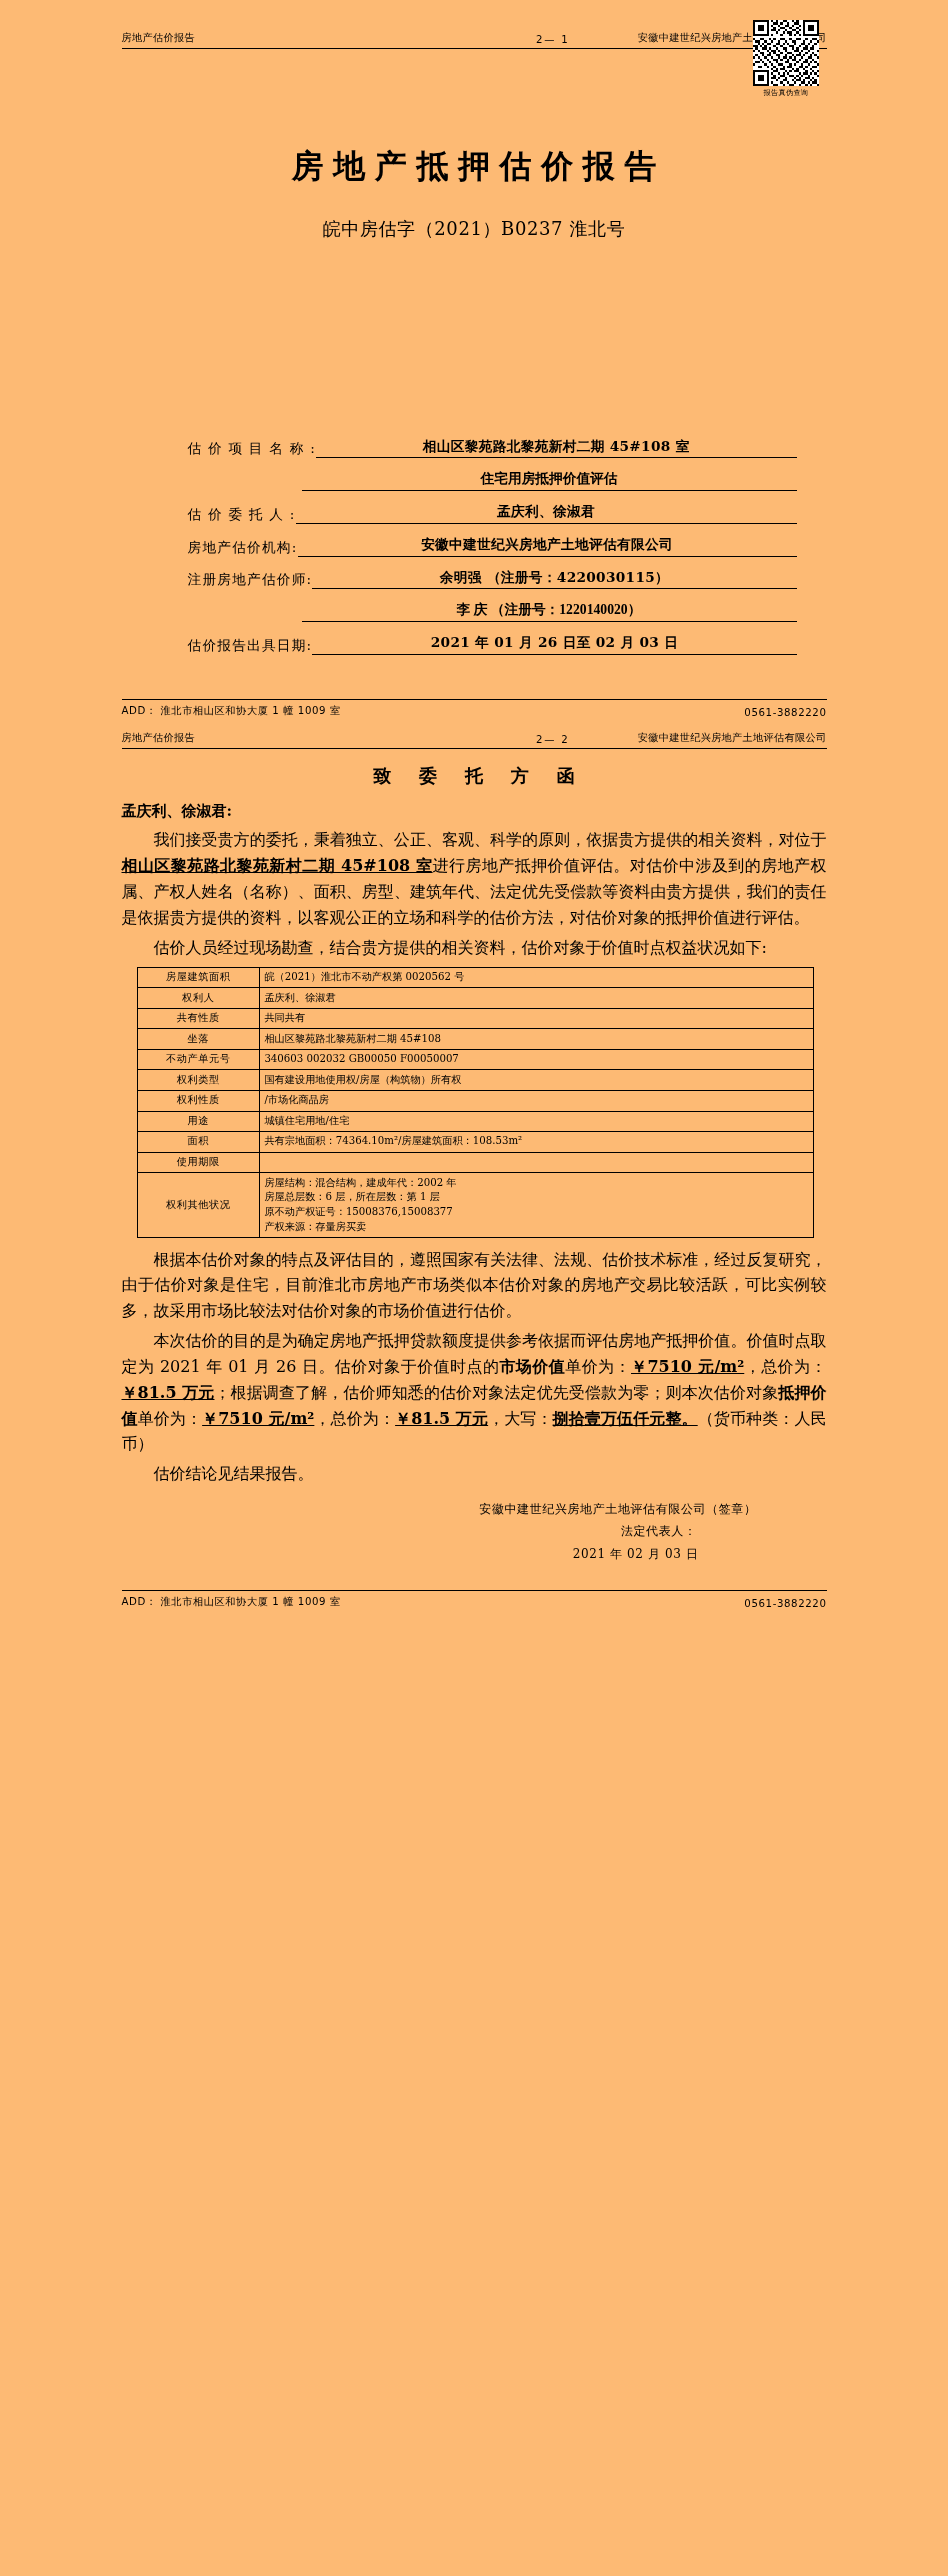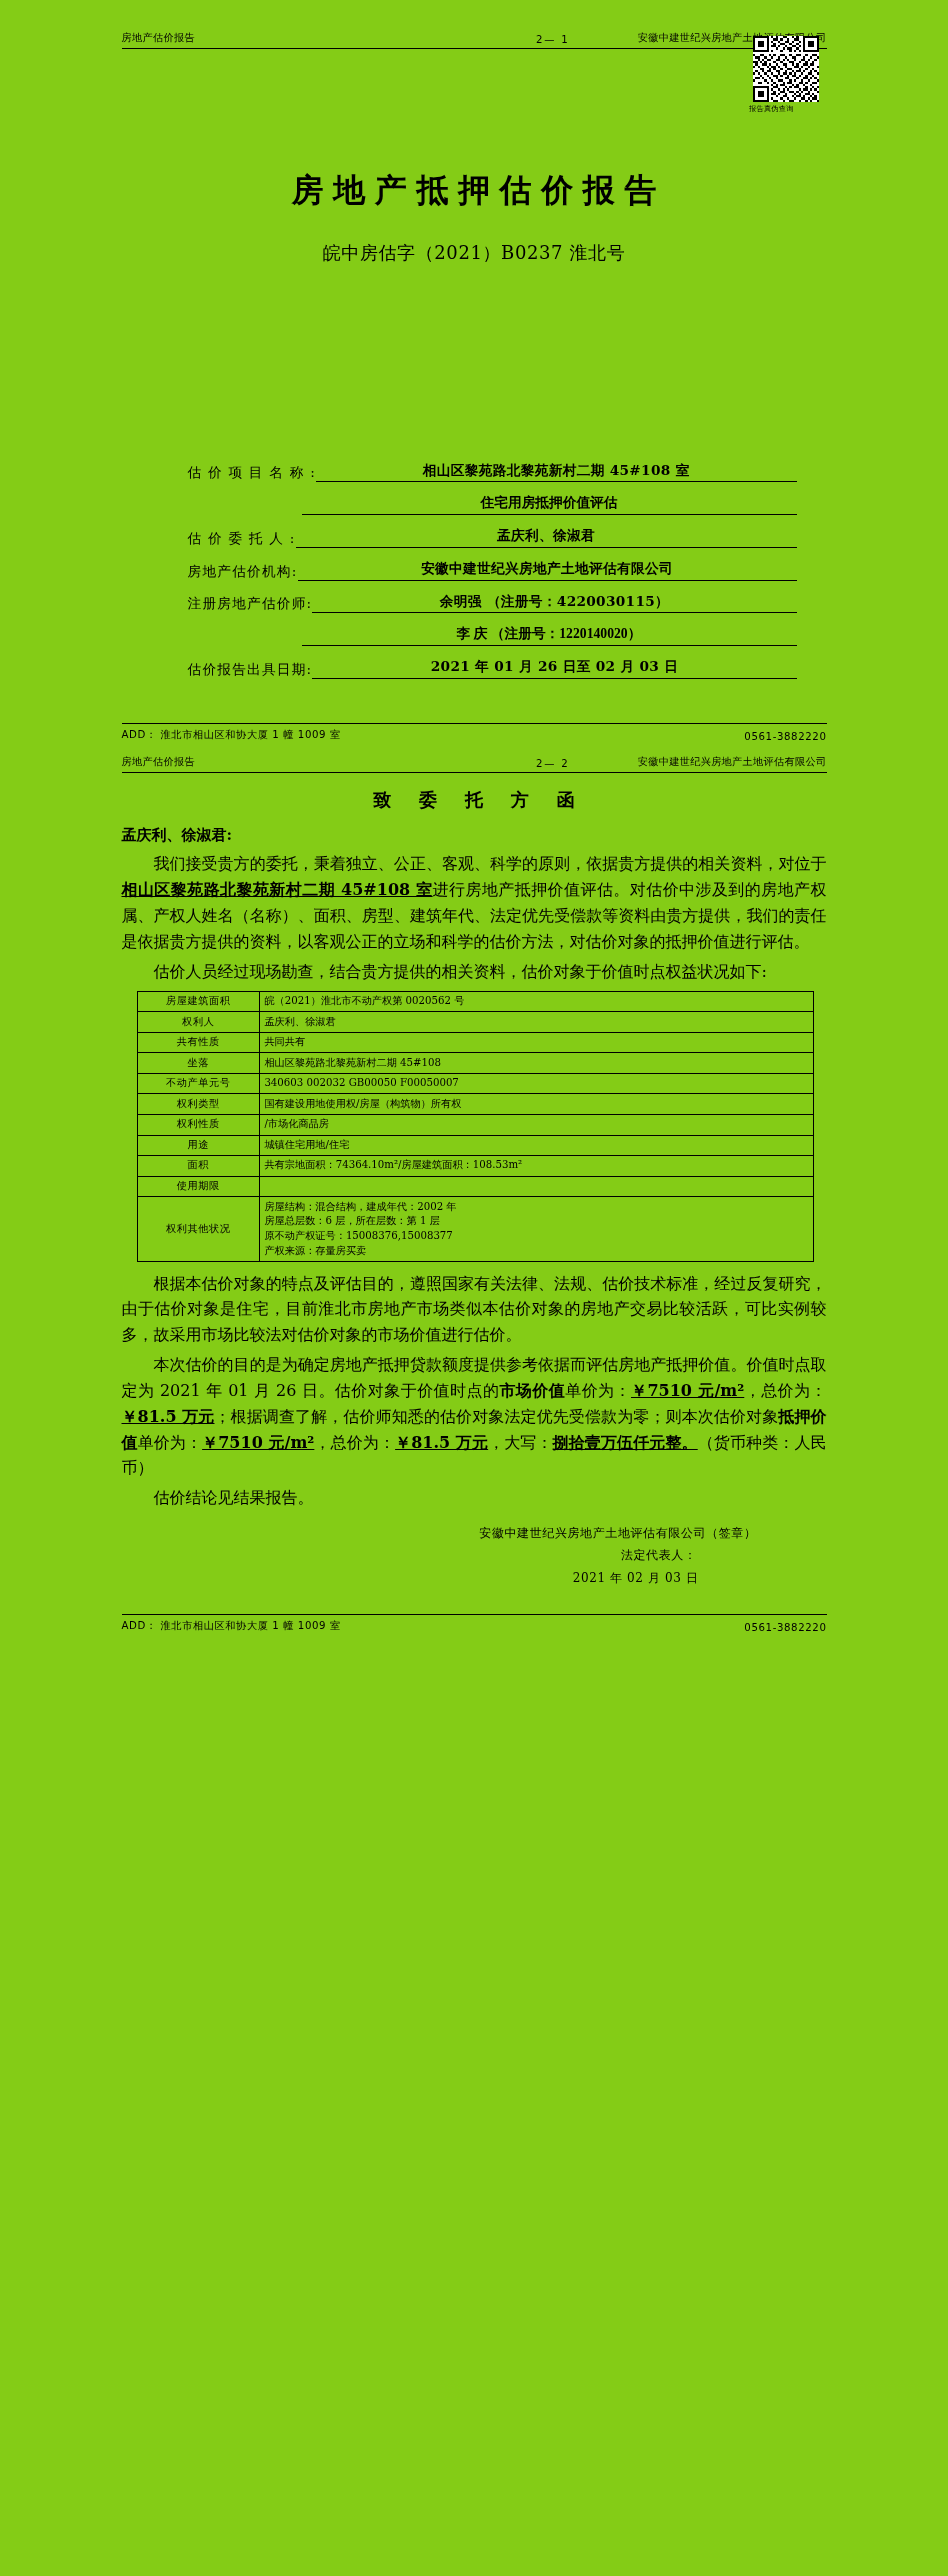--- a/index.html
+++ b/index.html
@@ -8,21 +8,21 @@
     background: #ffffff;
   }
   body {
     font-family: "DejaVu Sans", "Liberation Sans", sans-serif;
     color: #000000;
   }
   .page {
     width: 948px;
     min-height: 2576px;
     position: relative;
-    background: #84cc16;
+    background: #fdba74;
     box-sizing: border-box;
   }
   .sheet {
     width: 705px;
     margin: 0 auto;
     position: relative;
   }
 
   
   .runhead {
@@ -47,42 +47,43 @@
   }
   .runfoot .left { flex: 1; letter-spacing: 0.6px; }
   .runfoot .right { text-align: right; letter-spacing: 0.6px; }
 
   
   .page1-top { padding-top: 31px; }
 
   .qr-wrap {
     position: absolute;
     right: 3.6px;
-    top: 36px;
+    top: 20px;
     width: 74px;
+    text-align: center;
   }
   .qr {
     width: 66px;
     height: 66px;
     margin: 0 auto;
     display: block;
   }
   .qr-caption {
     font-size: 7.2px;
     margin-top: 2.4px;
     letter-spacing: 0.3px;
     white-space: nowrap;
   }
 
   .doc-title {
     text-align: center;
     font-size: 32px;
     font-weight: bold;
     letter-spacing: 9.6px;
-    margin-top: 120px;
+    margin-top: 96px;
     font-family: "DejaVu Serif", "Liberation Serif", serif;
     padding-left: 9.6px;
   }
   .doc-subtitle {
     text-align: center;
     font-size: 18px;
     margin-top: 27.5px;
     letter-spacing: 0.6px;
     font-family: "DejaVu Serif", "Liberation Serif", serif;
   }

